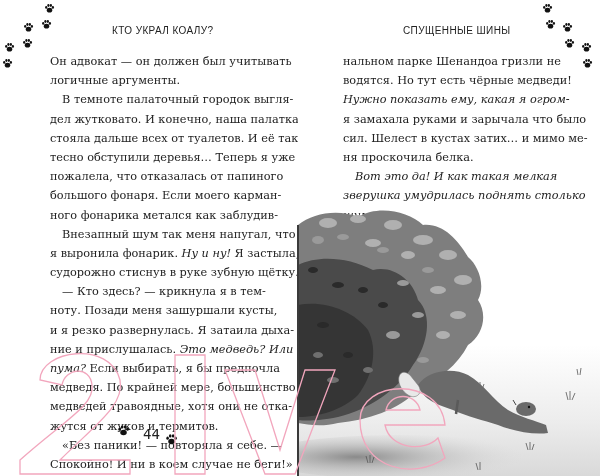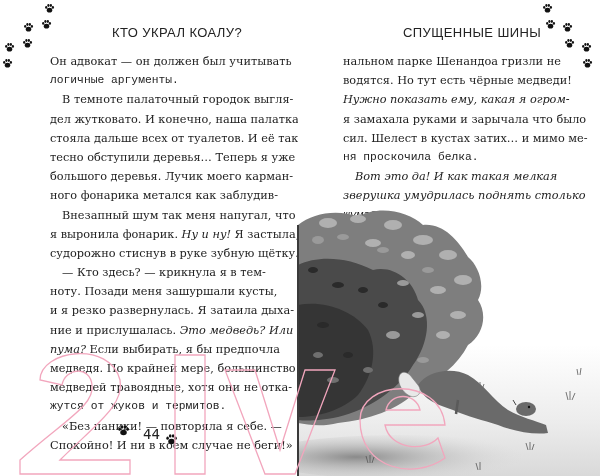--- a/index.html
+++ b/index.html
@@ -1,28 +1,28 @@
 <!DOCTYPE html>
 <html><head>
 <meta charset="utf-8">
 <style>
   html,body{margin:0;padding:0;background:#ffffff;}
   body{width:600px;height:476px;position:relative;overflow:hidden;font-family:"DejaVu Serif","Liberation Serif",serif;color:#1e1e1e;}
   .page{position:absolute;top:0;height:476px;background:#fff;}
   .page-left{left:0;width:298px;}
   .page-right{left:298px;width:302px;}
   .seam{position:absolute;left:297px;top:225px;width:2px;height:251px;background:#3a3a3a;}
-  .running-head{position:absolute;top:25px;font-family:"Liberation Sans","DejaVu Sans",sans-serif;font-size:13px;letter-spacing:0.4px;color:#222;white-space:nowrap;}
+  .running-head{position:absolute;top:25px;font-family:"Liberation Sans","DejaVu Sans",sans-serif;font-size:10px;letter-spacing:0.4px;color:#222;white-space:nowrap;}
   .rh-left{left:112px;}
   .rh-right{left:105px;}
   .text-col{position:absolute;font-size:11.3px;line-height:19.2px;color:#222;}
   .text-left{left:50px;top:52px;width:203px;}
   .text-right{left:45px;top:52px;width:205px;}
   .line{display:block;white-space:nowrap;text-align:justify;text-align-last:justify;height:19.2px;}
-  .line.last{text-align-last:left;font-family:Liberation Mono, monospace;}
+  .line.last{text-align-last:left;}
   .line.indent{padding-left:12px;}
   .it{font-style:italic;}
   .paw{position:absolute;width:11px;height:11px;}
   .folio{position:absolute;top:426px;left:143px;font-family:"DejaVu Sans Mono","Liberation Mono",monospace;font-size:14px;color:#222;}
   .illus{position:absolute;left:0;top:195px;width:302px;height:281px;}
   .watermark{position:absolute;left:0;top:340px;width:600px;height:136px;pointer-events:none;}
 </style>
 </head>
 <body>
 
@@ -86,21 +86,22 @@
       </svg>
   </div>
 
   <div class="text-col text-left">
     <span class="line">Он адвокат — он должен был учитывать</span>
     <span class="line last">логичные аргументы.</span>
     <span class="line indent">В темноте палаточный городок выгля-</span>
     <span class="line">дел жутковато. И конечно, наша палатка</span>
     <span class="line">стояла дальше всех от туалетов. И её так</span>
     <span class="line">тесно обступили деревья… Теперь я уже</span>
-    <span class="line">большого деревья. Лучик моего карман-</span>
+    <span class="line">пожалела, что отказалась от папиного</span>
+    <span class="line">большого фонаря. Если моего карман-</span>
     <span class="line">ного фонарика метался как заблудив-</span>
     <span class="line indent">Внезапный шум так меня напугал, что</span>
     <span class="line"><span>я выронила фонарик. </span><span class="it">Ну и ну!</span><span> Я застыла,</span></span>
     <span class="line">судорожно стиснув в руке зубную щётку.</span>
     <span class="line indent">— Кто здесь? — крикнула я в тем-</span>
     <span class="line">ноту. Позади меня зашуршали кусты,</span>
     <span class="line">и я резко развернулась. Я затаила дыха-</span>
     <span class="line"><span>ние и прислушалась. </span><span class="it">Это медведь? Или</span></span>
     <span class="line"><span class="it">пума?</span><span> Если выбирать, я бы предпочла</span></span>
     <span class="line">медведя. По крайней мере, большинство</span>

